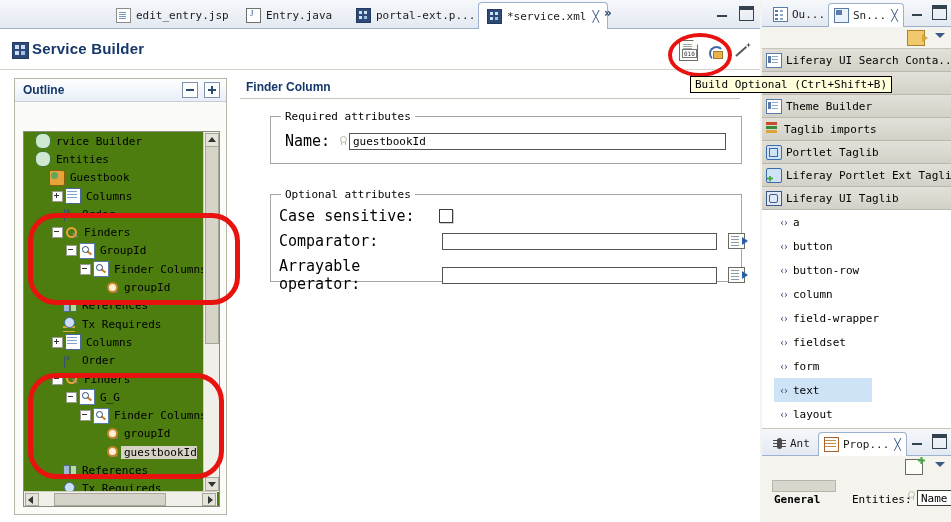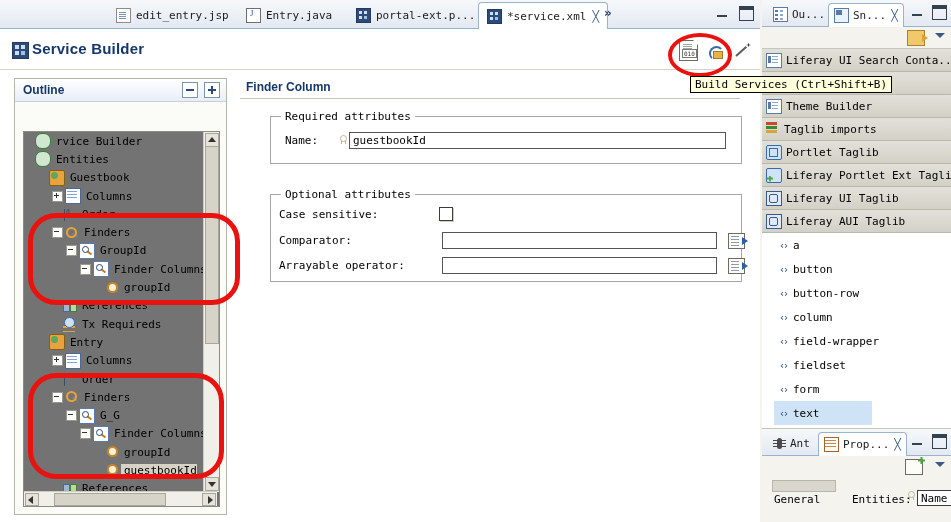--- a/index.html
+++ b/index.html
@@ -84,21 +84,21 @@
   .outline-head .otitle{position:absolute;left:8px;top:4px;font-size:12px;font-weight:bold;color:#15386b;
       font-family:"Liberation Sans",sans-serif;}
   .outline-head .obtns{position:absolute;right:6px;top:3px;display:flex;gap:6px;}
   .sqbtn{width:14px;height:14px;border:1px solid #7f93ad;background:#fdfefe;position:relative;}
   .sqbtn:after{content:"";position:absolute;left:3px;top:6px;width:8px;height:2px;background:#2a4a73;}
   .sqbtn.plus:before{content:"";position:absolute;left:6px;top:3px;width:2px;height:8px;background:#2a4a73;}
 
   .filterbox{position:absolute;left:8px;top:29px;width:193px;height:16px;background:#fff;border:1px solid #8b8b80;
       font-family:"DejaVu Sans Mono",monospace;font-size:11px;color:#8a8a8a;padding:1px 3px;box-sizing:border-box;line-height:14px;}
 
-  .treebox{position:absolute;left:8px;top:52px;width:195px;height:120px;background:#737373;border:1px solid #8b8b80;overflow:hidden;}
+  .treebox{position:absolute;left:8px;top:52px;width:195px;height:120px;background:#4d7c0f;border:1px solid #8b8b80;overflow:hidden;}
   .tree{position:absolute;left:0;top:0;width:178px;height:100%;}
   .trow{height:18.3px;display:flex;align-items:center;white-space:nowrap;
       font-family:"DejaVu Sans Mono",monospace;font-size:11px;color:#000;position:relative;}
   .trow .lbl{padding-left:3px;}
   .trow.sel .lbl{background:#d6d2c6;}
   .expander{width:9px;height:9px;border:1px solid #9a9a8e;background:#fff;position:relative;flex:0 0 auto;margin-right:2px;}
   .expander:after{content:"";position:absolute;left:1px;top:3px;width:5px;height:1px;background:#333;}
   .expander.plus:before{content:"";position:absolute;left:3px;top:1px;width:1px;height:5px;background:#333;}
   .expander.none{border:0;background:transparent;}
   .expander.none:after{display:none;}
@@ -146,21 +146,21 @@
   
   .formpane{position:absolute;left:240px;top:78px;width:505px;height:430px;background:#ffffff;}
   .section-title{position:absolute;left:6px;top:2px;font-size:12px;font-weight:bold;color:#15386b;
       font-family:"Liberation Sans",sans-serif;}
   .section-underline{position:absolute;left:0;top:20px;width:500px;height:1px;background:#c4c4b6;}
 
   .group{position:absolute;border:1px solid #a6a6a6;}
   .group .glabel{position:absolute;left:10px;top:-7px;background:#ffffff;padding:0 4px;
       font-family:"DejaVu Sans Mono",monospace;font-size:11px;color:#000;}
   .frow{position:absolute;display:flex;align-items:center;}
-  .flabel{font-family:"DejaVu Sans Mono",monospace;font-size:11px;color:#000;}
+  .flabel{font-family:"DejaVu Sans Mono",monospace;font-size:15px;color:#000;}
   .ftext{background:#ffffff;border:1px solid #545454;font-family:"DejaVu Sans Mono",monospace;font-size:11px;
       color:#000;padding:1px 3px;box-sizing:border-box;height:17px;line-height:14px;}
   .bulb{width:8px;height:11px;position:relative;display:inline-block;}
   .bulb:after{content:"";position:absolute;left:1px;top:0;width:5px;height:5px;border:1px solid #b9b9a0;border-radius:50%;}
   .bulb:before{content:"";position:absolute;left:2px;top:6px;width:3px;height:3px;border-left:1px solid #b9b9a0;border-right:1px solid #b9b9a0;}
   .chk{width:12px;height:12px;background:#fff;border:1px solid #3c3c3c;box-shadow:1px 1px 0 #cfcfc6;}
   .browse{width:15px;height:14px;background:#fdfdf8;border:1px solid #6b6b63;position:relative;}
   .browse .ln{position:absolute;left:2px;top:2px;width:8px;height:1px;background:#8a9bb0;box-shadow:0 3px 0 #8a9bb0,0 6px 0 #8a9bb0,0 9px 0 #8a9bb0;}
   .browse .tri{position:absolute;right:-4px;top:3px;border-top:4px solid transparent;border-bottom:4px solid transparent;border-left:6px solid #2a5fa8;}
 
@@ -214,21 +214,21 @@
      box-shadow:0 3px 0 #4a4a4a,0 6px 0 #4a4a4a;}
   .ico-prop{background:#fff;border:1px solid #a8622a;}
   .ico-prop:after{content:"";position:absolute;left:0px;top:2px;width:11px;height:1px;background:#c88a4a;box-shadow:0 3px 0 #c88a4a,0 6px 0 #c88a4a;}
 
   .rbot-tools{position:absolute;left:0;bottom:44px;width:189px;height:22px;background:#f4f3ee;}
   .newprop{position:absolute;right:28px;top:3px;width:16px;height:14px;background:#fdfdf8;border:1px solid #6b6b63;}
   .newprop:after{content:"";position:absolute;right:-3px;top:-3px;width:7px;height:7px;background:#4aa84a;
      clip-path:polygon(35% 0,65% 0,65% 35%,100% 35%,100% 65%,65% 65%,65% 100%,35% 100%,35% 65%,0 65%,0 35%,35% 35%);}
   .rbot-body{position:absolute;left:0;bottom:0;width:189px;height:44px;background:#f4f3ee;}
   .gentab{position:absolute;left:10px;top:2px;width:62px;height:10px;background:#d9d7cd;border:1px solid #b8b6ac;}
-  .genlabel{position:absolute;left:12px;top:15px;font-family:"DejaVu Sans Mono",monospace;font-size:11px;font-weight:normal;}
+  .genlabel{position:absolute;left:12px;top:15px;font-family:"DejaVu Sans Mono",monospace;font-size:11px;font-weight:bold;}
   .entlabel{position:absolute;left:90px;top:15px;font-family:"DejaVu Sans Mono",monospace;font-size:11px;}
   .namebox{position:absolute;left:155px;top:12px;width:40px;height:16px;background:#fff;border:1px solid #3c3c3c;
       font-family:"DejaVu Sans Mono",monospace;font-size:11px;padding:1px 3px;box-sizing:border-box;}
 </style>
 </head>
 <body>
 
 <div class="app">
 
   <div class="editor-area">
@@ -338,25 +338,20 @@
             </div>
             <div class="trow" style="padding-left: 28px;">
               <span class="expander none"></span>
               <span class="tico ic-ref"></span>
               <span class="lbl">References</span>
             </div>
             <div class="trow" style="padding-left: 28px;">
               <span class="expander none"></span>
               <span class="tico ic-tx"></span>
               <span class="lbl">Tx Requireds</span>
-            </div>
-            <div class="trow" style="padding-left: 14px;">
-              <span class="expander none"></span>
-              <span class="tico ic-ent"></span>
-              <span class="lbl">Entry</span>
             </div>
             <div class="trow" style="padding-left: 28px;">
               <span class="expander plus"></span>
               <span class="tico ic-cols"></span>
               <span class="lbl">Columns</span>
             </div>
             <div class="trow" style="padding-left: 28px;">
               <span class="expander none"></span>
               <span class="tico ic-order"></span>
               <span class="lbl">Order</span>
@@ -502,24 +497,20 @@
             <span>Portlet Taglib</span>
           </div>
           <div class="snip-cat">
             <span class="ci ci-portlet-ext"></span>
             <span>Liferay Portlet Ext Taglib</span>
           </div>
           <div class="snip-cat">
             <span class="ci ci-ui"></span>
             <span>Liferay UI Taglib</span>
           </div>
-          <div class="snip-cat">
-            <span class="ci ci-ui"></span>
-            <span>Liferay AUI Taglib</span>
-          </div>
         </div>
       <div id="snipitem-host">
           <div class="snip-item">
             <span class="angle">‹›</span>
             <span>a</span>
           </div>
           <div class="snip-item">
             <span class="angle">‹›</span>
             <span>button</span>
           </div>
@@ -577,15 +568,15 @@
 
     <div class="rbot-body">
       <div class="gentab"></div>
       <div class="genlabel">General</div>
       <div class="entlabel">Entities:</div>
       <span class="bulb" style="position:absolute;left:145px;top:13px;"></span>
       <div class="namebox">Name</div>
     </div>
   </div>
 
-  <div class="tooltip" style="left:690px;top:76px;">Build Services (Ctrl+Shift+B)</div>
+  <div class="tooltip" style="left:690px;top:76px;">Build Optional (Ctrl+Shift+B)</div>
 
 </div>
 
 </body></html>

